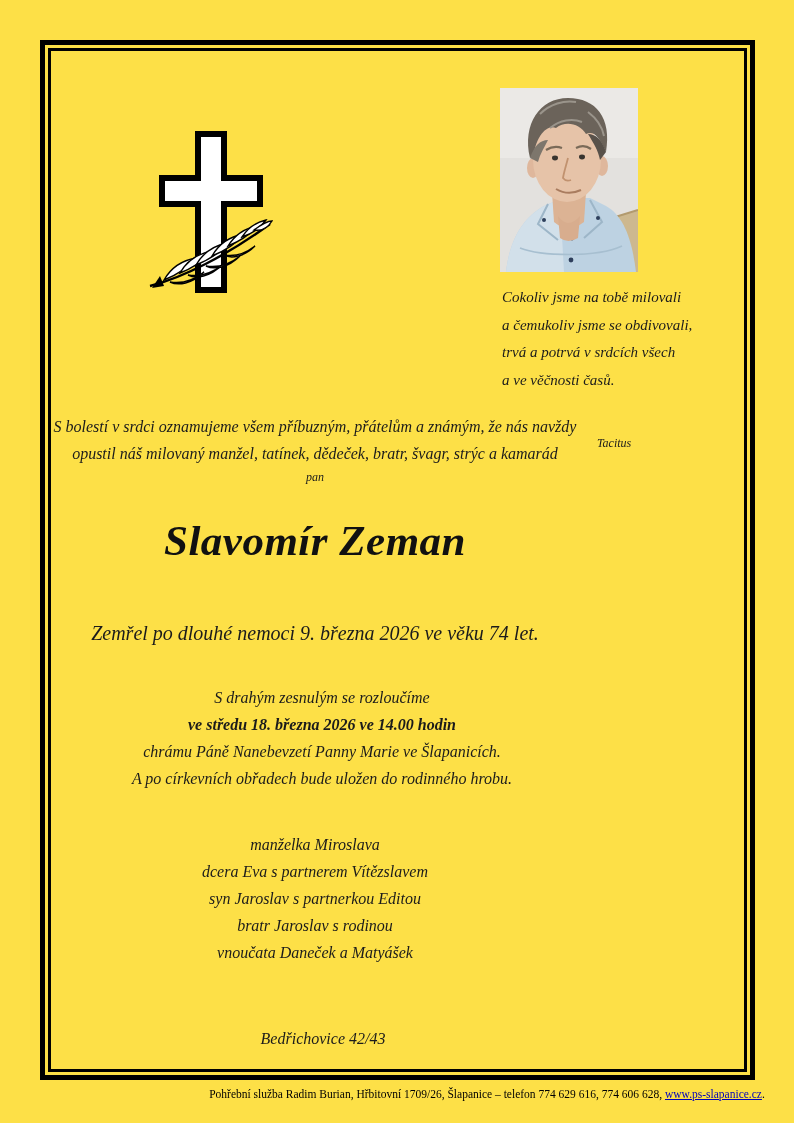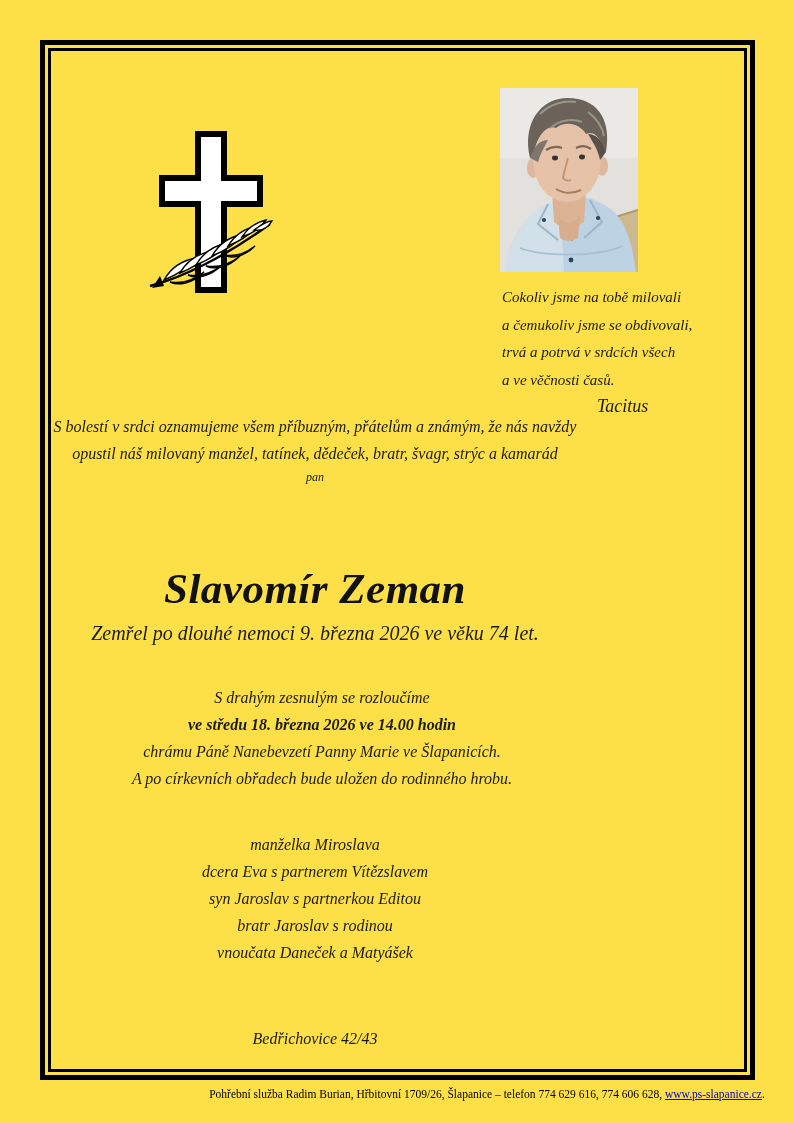--- a/index.html
+++ b/index.html
@@ -14,34 +14,33 @@
   .frame-inner{
     position:absolute;left:3px;top:3px;right:3px;bottom:3px;
     border:3px solid #000;
   }
   .cross-wrap{position:absolute;left:148px;top:128px;width:125px;height:172px;}
   .photo-wrap{position:absolute;left:500px;top:88px;width:138px;height:184px;}
   .quote{
     position:absolute;left:502px;top:284px;width:245px;
     font-style:italic;font-size:15px;line-height:27.5px;text-align:left;
   }
-  .quote .attribution{padding-left:95px;font-size:18px;line-height:24px;}
+  .quote .attribution{padding-left:95px;font-size:12px;line-height:24px;margin-top:37px;}
   .centered{position:absolute;left:0;width:630px;text-align:center;}
   .intro{top:414px;font-style:italic;font-size:16px;line-height:26.5px;}
   .salutation{top:470px;font-style:italic;font-size:12px;}
   .deceased-name{
     top:516px;font-style:italic;font-weight:bold;font-size:43px;color:#111;
     letter-spacing:0.5px;
-    margin-top:48px;
   }
   .death-info{top:622px;font-style:italic;font-size:20px;}
   .farewell{top:684px;font-style:italic;font-size:16px;line-height:27px;padding-left:7px;}
   .farewell .bold-line{font-weight:bold;}
   .mourners{top:831px;font-style:italic;font-size:16px;line-height:27px;}
-  .address{top:1030px;font-style:italic;font-size:16px;}
+  .address{top:1030px;font-style:italic;font-size:16px;margin-left:8px;}
   .footer{
     position:absolute;left:487px;top:1088px;transform:translateX(-50%);
     white-space:nowrap;font-size:11.5px;font-style:normal;color:#000;
   }
   .footer a{color:#0000bb;text-decoration:underline;cursor:pointer;}
 </style>
 </head>
 <body>
 
 <div class="page">

